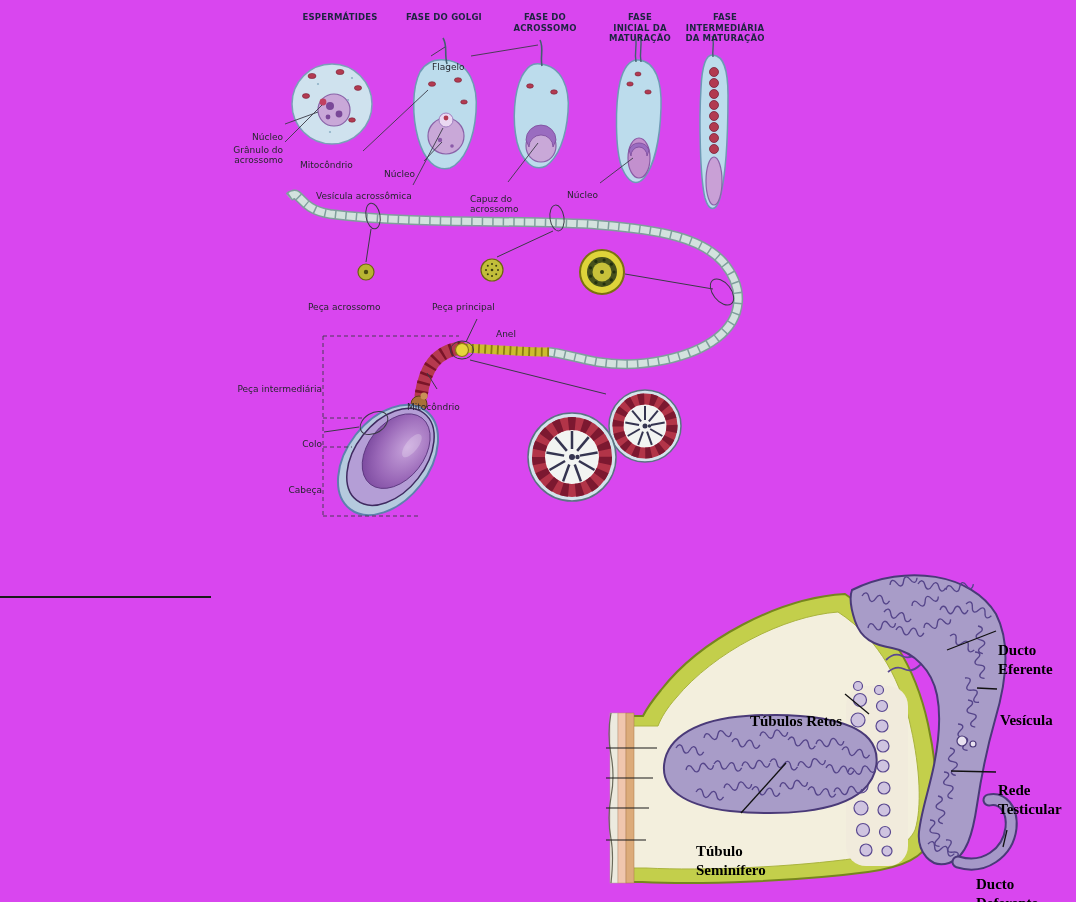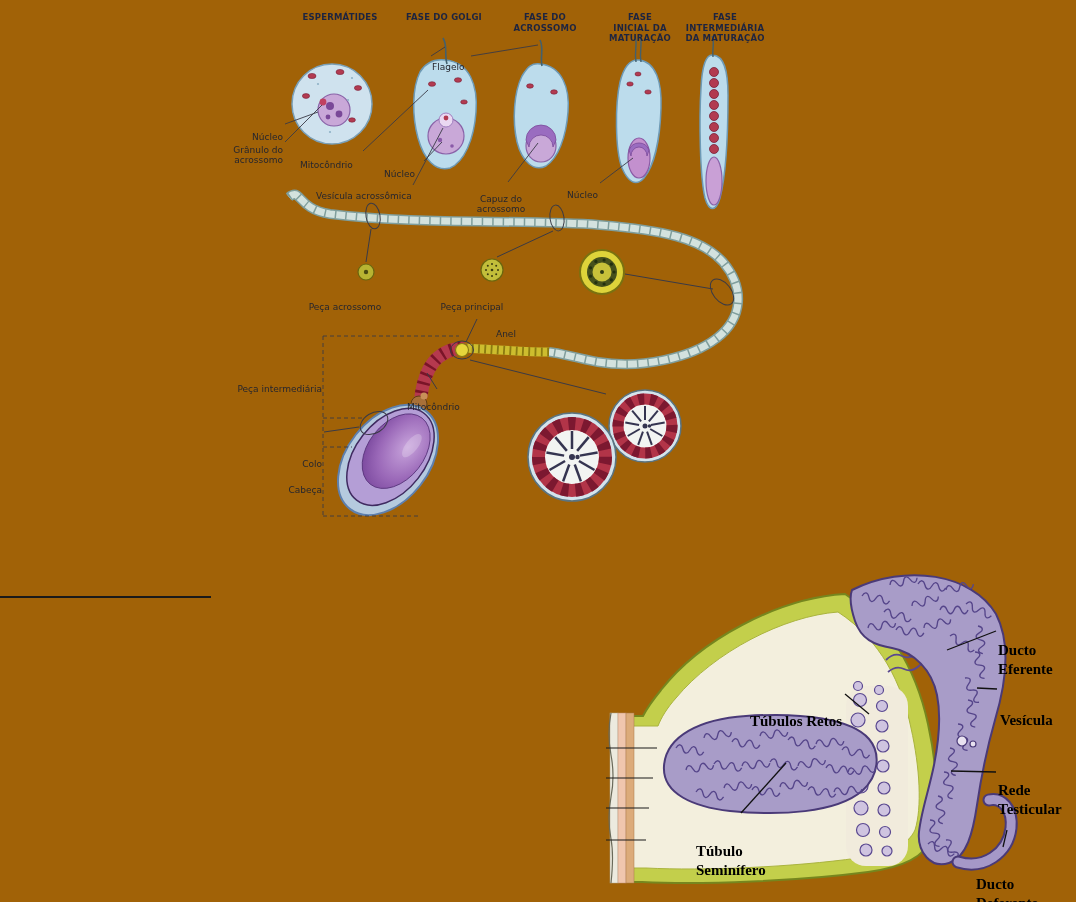--- a/index.html
+++ b/index.html
@@ -1,23 +1,23 @@
 <!DOCTYPE html>
 <html><head>
 <meta charset="utf-8">
 <style>
   html,body{margin:0;padding:0;background:#fff;}
-  #canvas{position:relative;width:1076px;height:902px;background:#a16207;overflow:hidden;
+  #canvas{position:relative;width:1076px;height:902px;background:#d946ef;overflow:hidden;
           font-family:"DejaVu Sans",sans-serif;}
   #artwork{position:absolute;left:0;top:0;}
   .hdr{position:absolute;font:bold 8.5px/1.25 "DejaVu Sans",sans-serif;color:#1d2440;
        text-align:center;white-space:pre-line;letter-spacing:.2px;}
   .lbl{position:absolute;font:9px/1.15 "DejaVu Sans",sans-serif;color:#26262e;white-space:pre-line;margin-top:12px;}
   .lbl.r{text-align:right;}
-  .lbl.c{text-align:center;}
+  .lbl.c{}
   .blbl{position:absolute;font:bold 15px/1.25 "Liberation Serif",serif;color:#000;white-space:pre-line;margin-top:32px;}
   .divider{position:absolute;left:0;top:596px;width:211px;height:2px;background:#1a1a1a;}
 </style>
 </head>
 <body>
 
 <div id="canvas">
 
 <svg id="artwork" width="1076" height="902" viewBox="0 0 1076 902" xmlns="http://www.w3.org/2000/svg">
   <defs>
@@ -366,21 +366,21 @@
 <div class="lbl" style="left:316px;top:179px">Vesícula acrossômica</div>
 <div class="lbl" style="left:432px;top:50px">Flagelo</div>
 <div class="lbl c" style="left:470px;top:182px;width:62px">Capuz do
 acrossomo</div>
 <div class="lbl" style="left:567px;top:178px">Núcleo</div>
 <div class="lbl c" style="left:308px;top:290px;width:74px">Peça acrossomo</div>
 <div class="lbl c" style="left:432px;top:290px;width:80px">Peça principal</div>
 <div class="lbl" style="left:496px;top:317px">Anel</div>
 <div class="lbl r" style="right:754px;top:372px">Peça intermediária</div>
 <div class="lbl" style="left:407px;top:390px">Mitocôndrio</div>
-<div class="lbl r" style="right:754px;top:447px">Colo</div>
+<div class="lbl r" style="right:754px;top:427px">Colo</div>
 <div class="lbl r" style="right:754px;top:473px">Cabeça</div>
 
 <div class="divider"></div>
 
 <div class="blbl" style="left:750px;top:680px">Túbulos Retos</div>
 <div class="blbl" style="left:696px;top:810px">Túbulo
 Seminífero</div>
 <div class="blbl" style="left:998px;top:609px">Ducto
 Eferente</div>
 <div class="blbl" style="left:1000px;top:679px">Vesícula</div>

